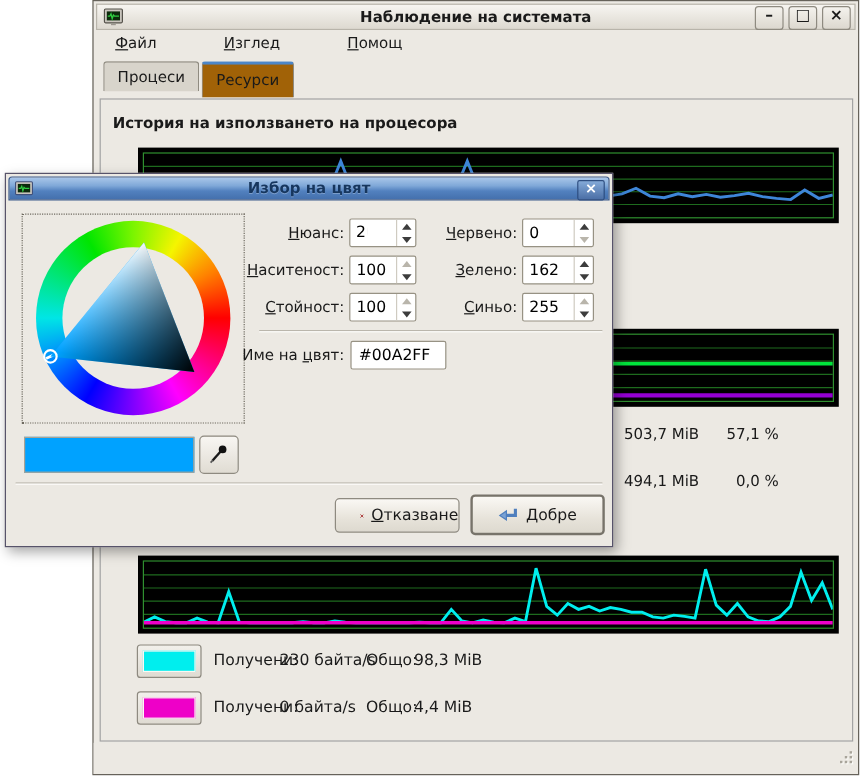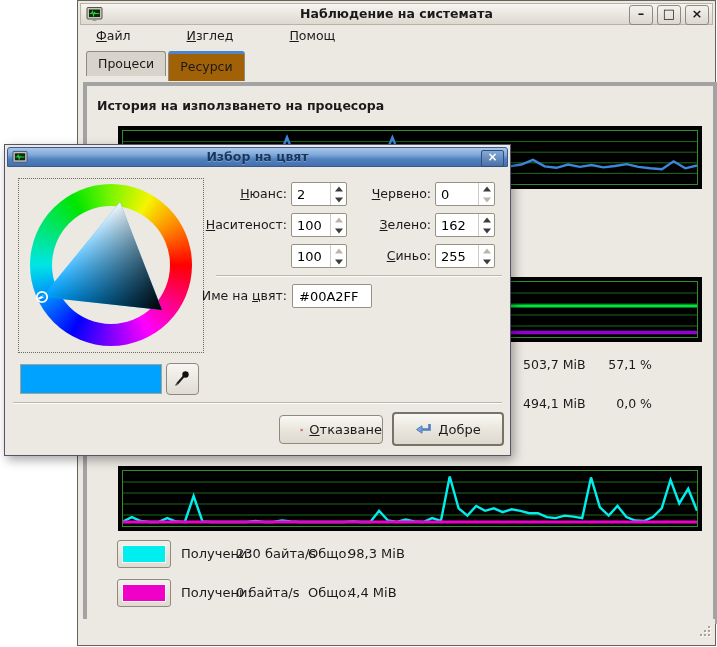--- a/index.html
+++ b/index.html
@@ -22,21 +22,21 @@
   .menubar{position:absolute;left:2px;top:25px;right:2px;height:23px;display:flex;
            align-items:flex-start;padding-left:8px;gap:40px;}
   .menu-item{padding:2px 8px;}
   .tabstrip{position:absolute;left:5px;top:50px;right:5px;height:31px;display:flex;
             align-items:flex-start;padding-left:3px;}
   .tab{height:24px;line-height:24px;padding:0 11px;background:#D8D4CB;border:1px solid #8F8B80;
        border-bottom:none;border-radius:3px 3px 0 0;margin-right:2px;position:relative;}
   .tab.active{height:27px;line-height:26px;background:#a16207;border-top:3px solid #4C86C8;
               z-index:3;margin-bottom:-1px;}
   .panel{position:absolute;left:5px;top:81px;width:626px;height:534px;background:#ECE9E3;
-         border:4px solid #a3a3a3;}
+         border:1px solid #a3a3a3;}
   .section-title{position:absolute;left:10px;top:12px;font-weight:bold;}
   .chart{position:absolute;background:#000;}
   .plot{position:absolute;left:4px;top:4px;right:4px;bottom:4px;border:1px solid #2F8F2F;}
   .plot svg{position:absolute;left:0;top:0;}
   .mem-amount{position:absolute;left:436px;width:90px;}
   .mem-percent{position:absolute;left:481px;width:84px;text-align:right;}
   .legend-row{position:absolute;left:0;right:0;height:28px;}
   .legend-btn{position:absolute;left:30px;top:0;width:54px;height:28px;box-sizing:border-box;
               border:1px solid #8E8A80;border-radius:3px;background:linear-gradient(#F2F0EB,#DFDBD2);}
   .legend-color{position:absolute;left:4px;top:4px;right:4px;bottom:4px;border:1px solid #FAF8F3;}
@@ -265,20 +265,21 @@
       </span>
   </span>
   <span class="sl sl-hsv" style="top:68px;"><u>Н</u>аситеност:</span>
   <span class="spin spin-hsv" style="top:68px;">
     <input value="100" style="">
     <span class="arrows">
         <span class="ar up dis"></span>
         <span class="ar down"></span>
       </span>
   </span>
+  <span class="sl sl-hsv" style="top:99px;"><u>С</u>тойност:</span>
   <span class="spin spin-hsv" style="top:99px;">
     <input value="100" style="">
     <span class="arrows">
         <span class="ar up dis"></span>
         <span class="ar down"></span>
       </span>
   </span>
 
   <span class="sl sl-rgb" style="top:37px;"><u>Ч</u>ервено:</span>
   <span class="spin spin-rgb" style="top:37px;">

